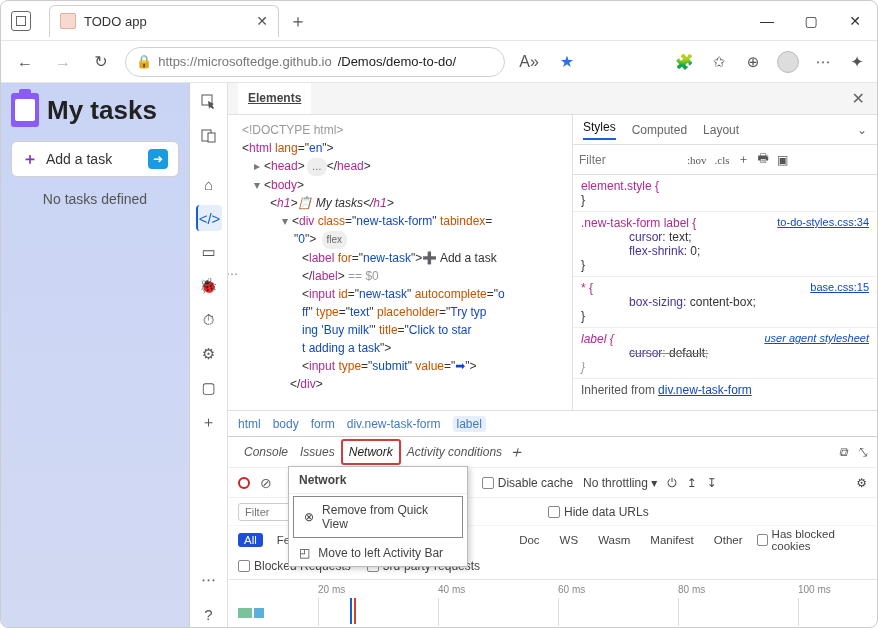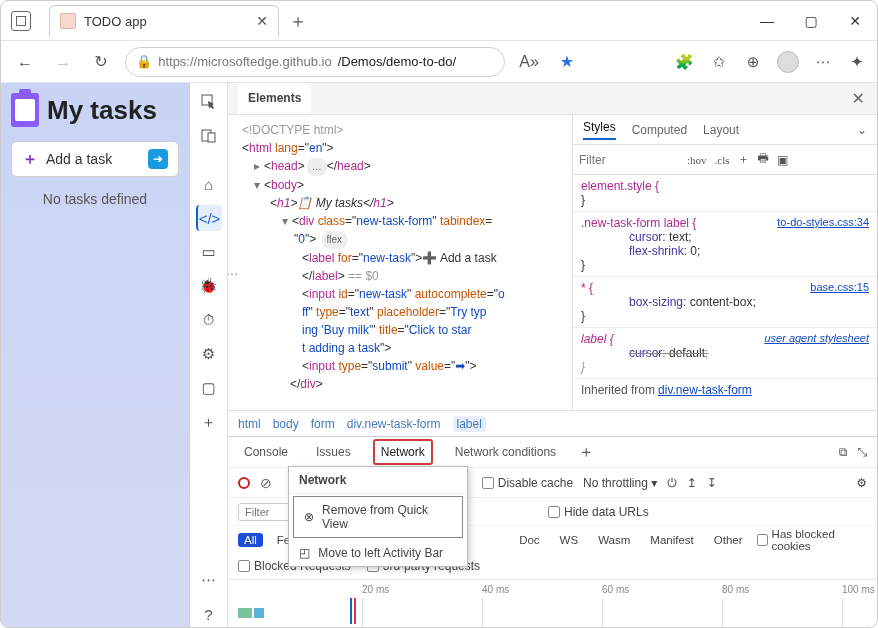--- a/index.html
+++ b/index.html
@@ -35,21 +35,21 @@
 .empty { text-align:center; color:#555; font-size:14px;}
 .devtools { flex:1; display:flex; flex-direction:column; border-left:1px solid #d0d0d0; overflow:hidden;}
 .act-bar { width:38px; border-right:1px solid #e0e0e0; display:flex; flex-direction:column; align-items:center; padding-top:6px; gap:8px;}
 .act-bar .ab { width:26px; height:26px; display:flex; align-items:center; justify-content:center; color:#555; border-radius:4px; cursor:pointer; font-size:15px;}
 .act-bar .ab.active { background:#e6eefc; color:#1460d1; border-left:2px solid #1460d1;}
 .act-bar .spacer { flex:1;}
 .dt-body { display:flex; flex:1; overflow:hidden;}
 .dt-main { flex:1; display:flex; flex-direction:column; overflow:hidden;}
 .panel-tabs { height:32px; display:flex; align-items:center; border-bottom:1px solid #e0e0e0; padding-left:10px; background:#f5f5f5;}
 .panel-tabs .pt { padding:0 10px; height:100%; display:flex; align-items:center; font-size:12px; color:#444; cursor:pointer;}
-.panel-tabs .pt.active { background:#fff; border-bottom:2px solid #fff; font-weight:600;}
+.panel-tabs .pt.active { background:#fff; border-bottom:2px solid #fff; font-weight:600;text-decoration:underline;}
 .panel-tabs .close-x { margin-left:auto; padding:0 12px; font-size:16px; color:#666; cursor:pointer;}
 .elements-row { flex:1; display:flex; overflow:hidden;}
 .dom { flex:1; font-family:Consolas, monospace; font-size:12px; padding:6px 4px 6px 14px; line-height:18px; color:#333; overflow:auto; position:relative;}
 .dom .g { color:#999;}
 .dom .t { color:#b02a8f;}
 .dom .a { color:#c75300;}
 .dom .v { color:#1149c2;}
 .dom .badge { display:inline-block; background:#eee; border-radius:8px; padding:0 5px; font-size:10px; color:#666; margin-left:2px;}
 .dom .tri { display:inline-block; width:10px; color:#777;}
 .dom .hl { background:#fff;}
@@ -68,42 +68,42 @@
 .rule .prop { padding-left:16px;}
 .rule .pn { color:#443399;margin-left:32px;}
 .rule .pv { color:#333;}
 .ua { color:#999; font-style:italic;}
 .strike { text-decoration:line-through; color:#888;}
 .inherit-row { padding:4px 8px; color:#555; font-family:"Segoe UI"; font-size:12px;}
 .inherit-row .lk { color:#1149c2; text-decoration:underline;}
 .breadcrumb { height:26px; border-top:1px solid #e0e0e0; display:flex; align-items:center; gap:12px; padding:0 10px; font-size:12px; color:#427abf;}
 .breadcrumb .bc.sel { background:#e6eefc; padding:1px 4px; border-radius:3px;}
 .drawer { border-top:1px solid #d0d0d0; display:flex; flex-direction:column;}
-.drawer-tabs { height:30px; display:flex; align-items:center; padding:0 10px; gap:16px; font-size:12px;}
+.drawer-tabs { height:30px; display:flex; align-items:center; padding:0 10px; font-size:12px;font-style:italic;}
 .drawer-tabs .dt { color:#555; cursor:pointer; padding:4px 6px;}
 .drawer-tabs .dt.hot { border:2px solid #d13c3c; border-radius:3px; color:#222;}
 .drawer-tabs .plus2 { cursor:pointer; color:#555; font-size:16px;}
 .drawer-tabs .tools { margin-left:auto; display:flex; gap:10px; color:#555;}
 .net-toolbar { height:30px; display:flex; align-items:center; padding:0 10px; gap:10px; border-top:1px solid #eee; font-size:12px; color:#444; position:relative;}
 .rec { width:12px; height:12px; border:2px solid #c22; border-radius:50%; }
 .clr { font-size:14px; color:#666;}
 .popup { position:absolute; left:60px; top:-2px; width:180px; background:#fff; border:1px solid #bbb; box-shadow:2px 2px 6px rgba(0,0,0,0.2); z-index:10; font-size:12px;}
 .popup .ph { padding:6px 10px; font-weight:600; border-bottom:1px solid #eee;}
 .popup .pi { padding:6px 10px; display:flex; align-items:center; gap:8px; cursor:pointer;}
 .popup .pi.sel { border:1px solid #888; margin:2px 4px;}
 .net-filter { height:28px; display:flex; align-items:center; padding:0 10px; gap:10px; font-size:12px; color:#444; border-top:1px solid #f0f0f0;}
 .net-filter input { border:1px solid #ccc; border-radius:3px; padding:2px 6px; width:100px; font-size:11px;}
 .net-types { height:28px; display:flex; align-items:center; padding:0 10px; gap:8px; font-size:11.5px; color:#444; border-top:1px solid #f5f5f5;}
 .net-types .ty { padding:1px 6px; cursor:pointer;}
 .net-types .ty.on { background:#1d4ed8; color:#fff; border-radius:3px;}
 .chk { display:inline-flex; align-items:center; gap:4px;}
 .chk .box { width:12px; height:12px; border:1px solid #888; border-radius:2px;}
 .blocked-row { height:26px; display:flex; align-items:center; padding:0 10px; gap:16px; font-size:12px; color:#444;}
 .timeline { height:48px; border-top:1px solid #e5e5e5; position:relative; font-size:10px; color:#888;}
-.timeline .tick { position:absolute; top:4px;margin-left:44px; }
+.timeline .tick { position:absolute; top:4px; }
 .timeline .tick::before { content:""; position:absolute; top:14px; left:0; width:1px; height:28px; background:#ddd;}
 .tl-bar { position:absolute; height:10px; top:28px;}
 svg { display:block;}
 </style>
 </head>
 <body>
 
 <div class="titlebar">
   <div class="tab-icon-sq">
       <div class="tab-icon-inner"></div>
@@ -266,21 +266,21 @@
           <span class="bc">form</span>
           <span class="bc">div.new-task-form</span>
           <span class="bc sel">label</span>
         </div>
 
         <div class="drawer">
           <div class="drawer-tabs">
             <span class="dt">Console</span>
             <span class="dt">Issues</span>
             <span class="dt hot">Network</span>
-            <span class="dt">Network conditions</span>
+            <span class="dt">Activity conditions</span>
             <span class="plus2">＋</span>
             <div class="tools">
               <span>⧉</span>
               <span>⤡</span>
             </div>
           </div>
 
           <div class="net-toolbar">
             <span class="rec"></span>
             <span class="clr">⊘</span>

